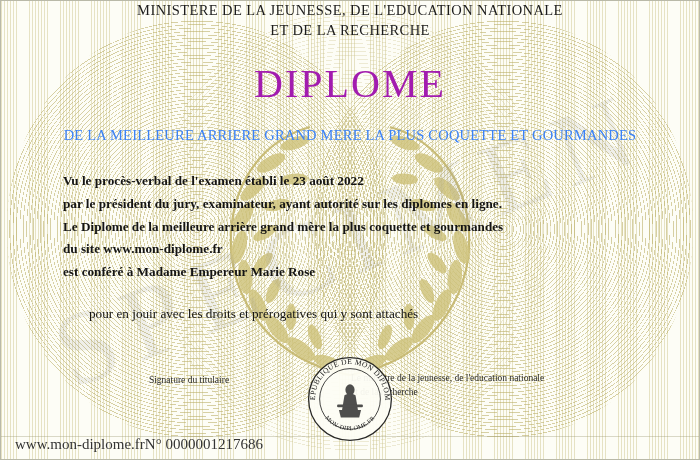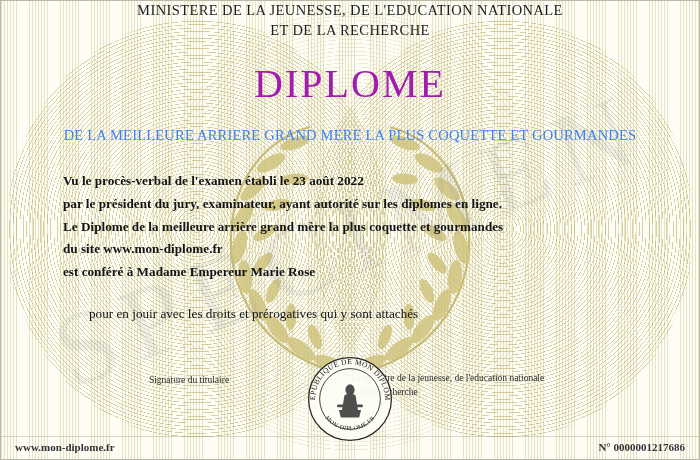--- a/index.html
+++ b/index.html
@@ -156,25 +156,24 @@
     height: 92px;
     z-index: 6;
   }
 
   .footer {
     position: absolute;
     left: 0;
     right: 0;
     bottom: 6px;
     display: flex;
-    justify-content: space-between;
+    justify-content: flex-start;
     padding: 0 14px;
-    font-size: 11px;
+    font-size: 15px;
     color: #333;
-    font-weight: bold;
   }
 
   .hr-bottom {
     position: absolute;
     left: 0; right: 0;
     bottom: 22px;
     height: 1px;
     background: rgba(150,145,110,0.35);
   }
 </style>

